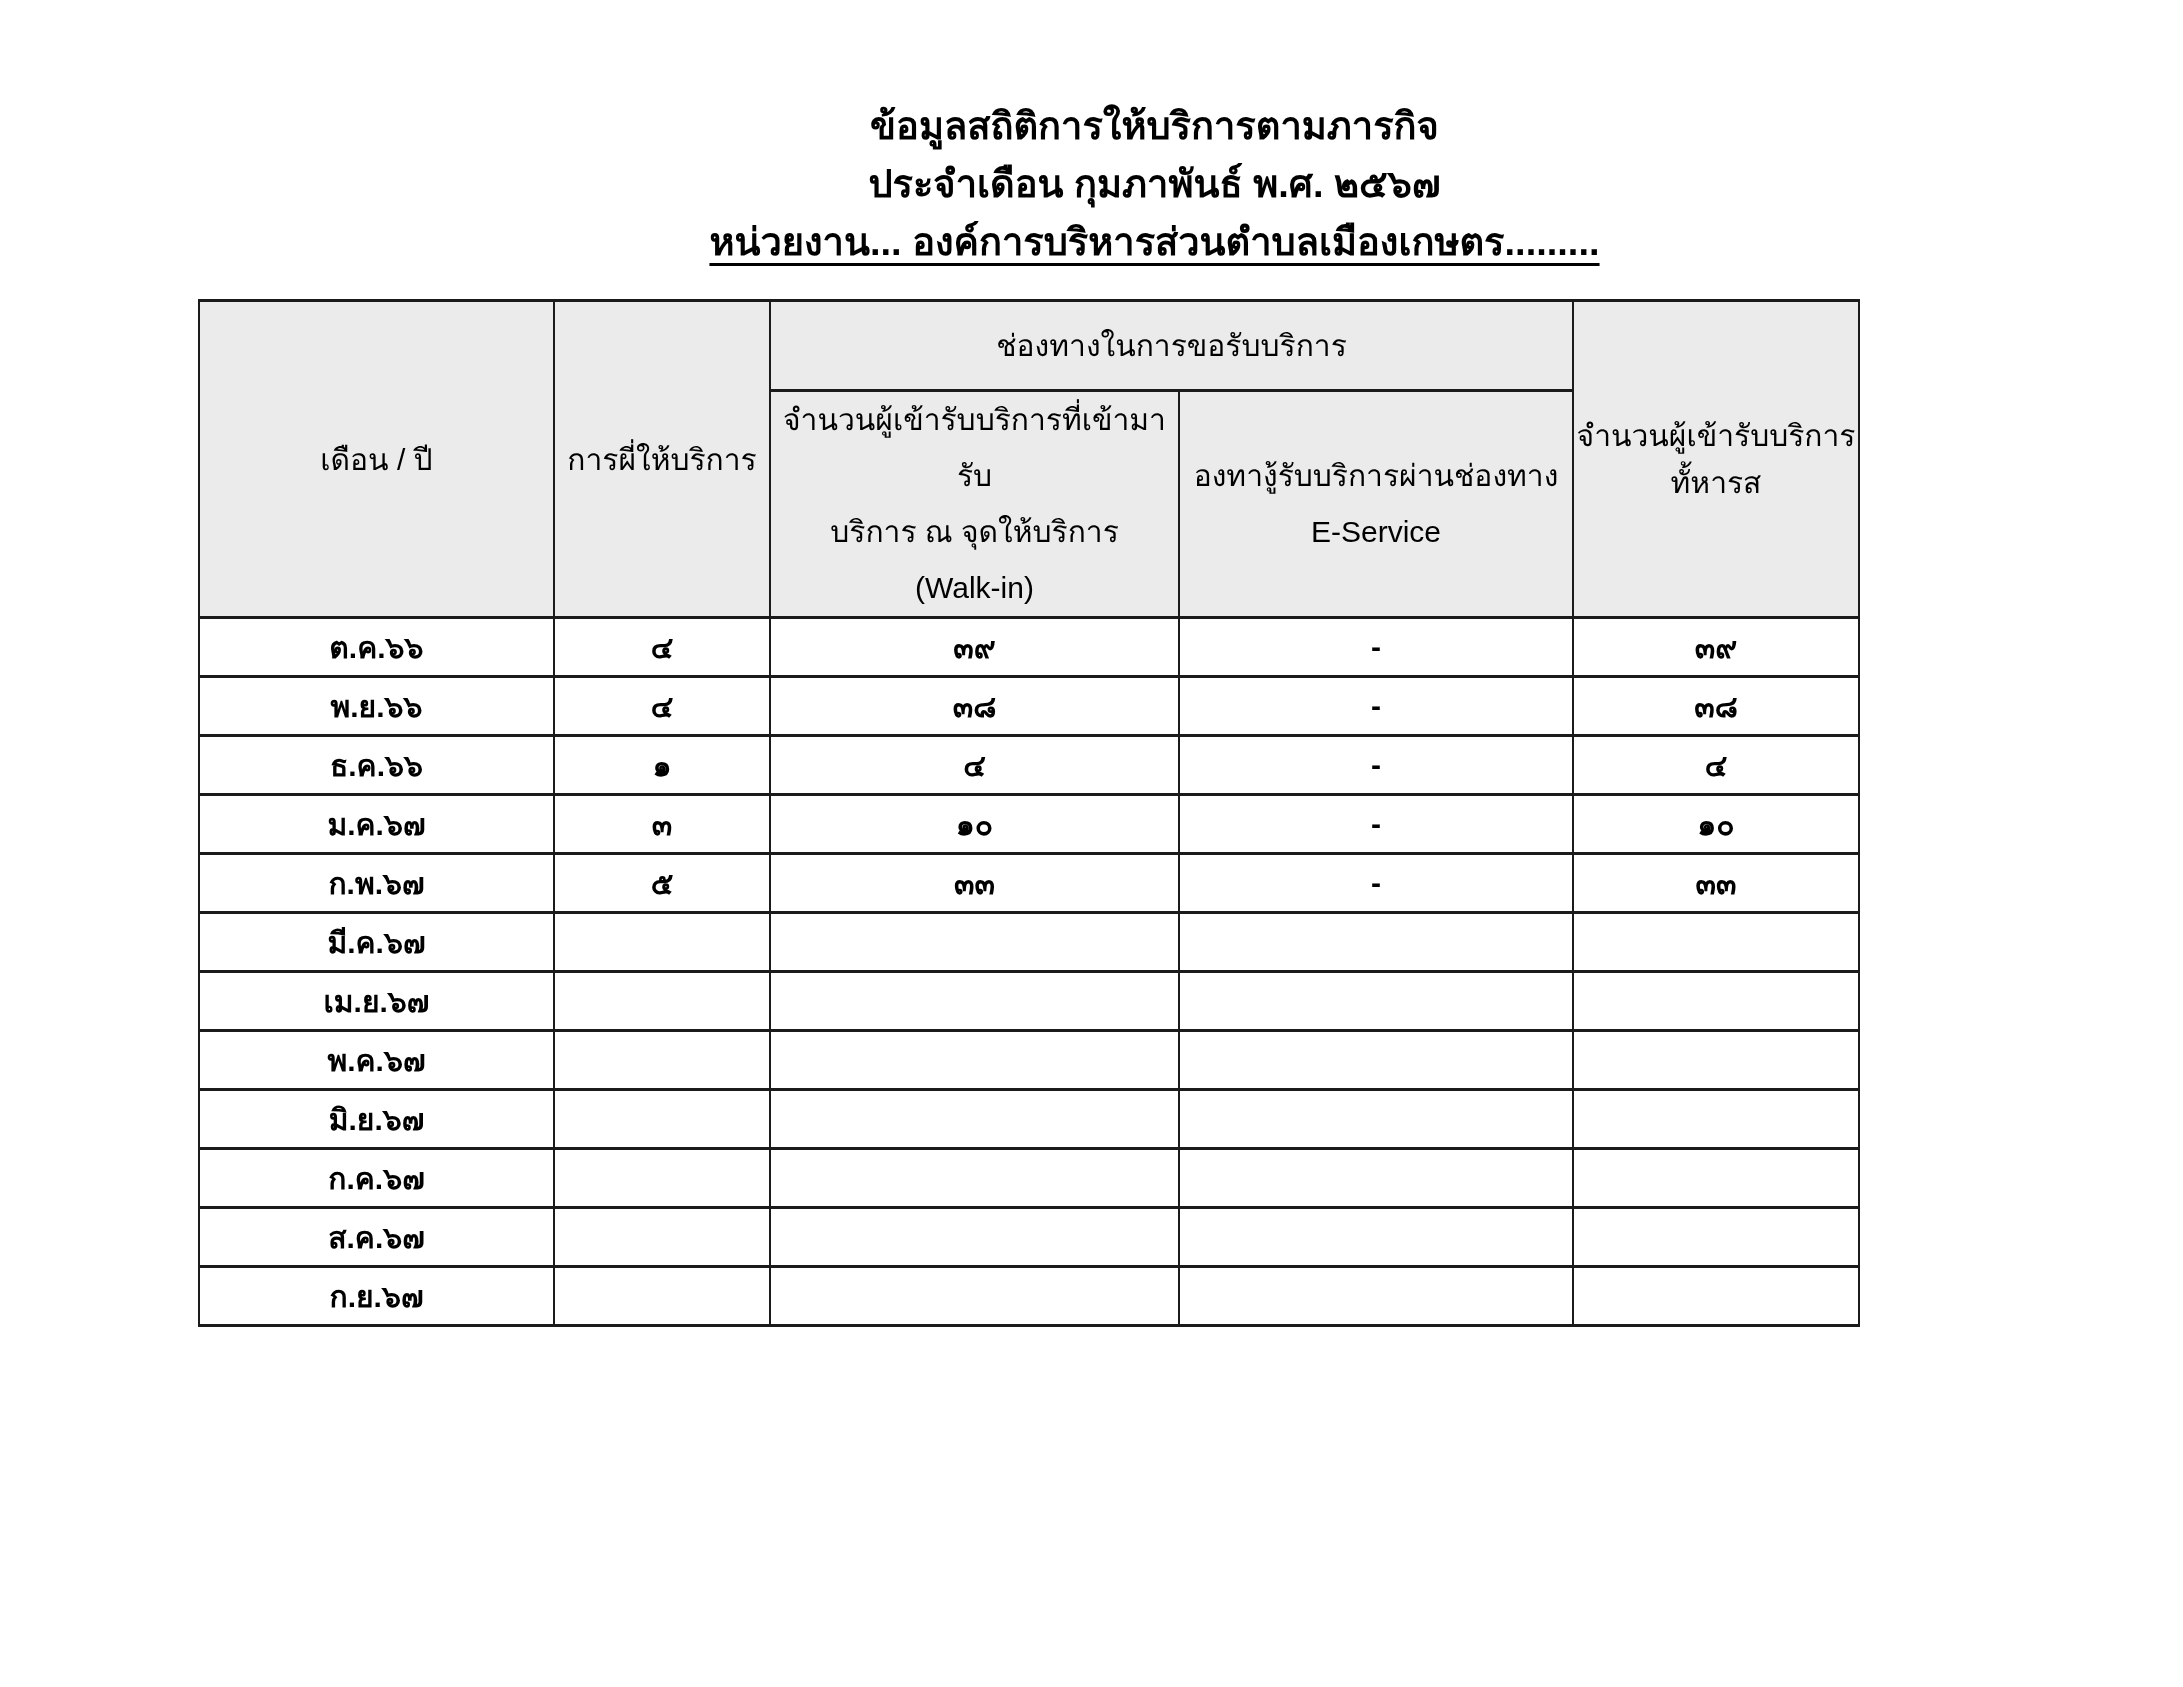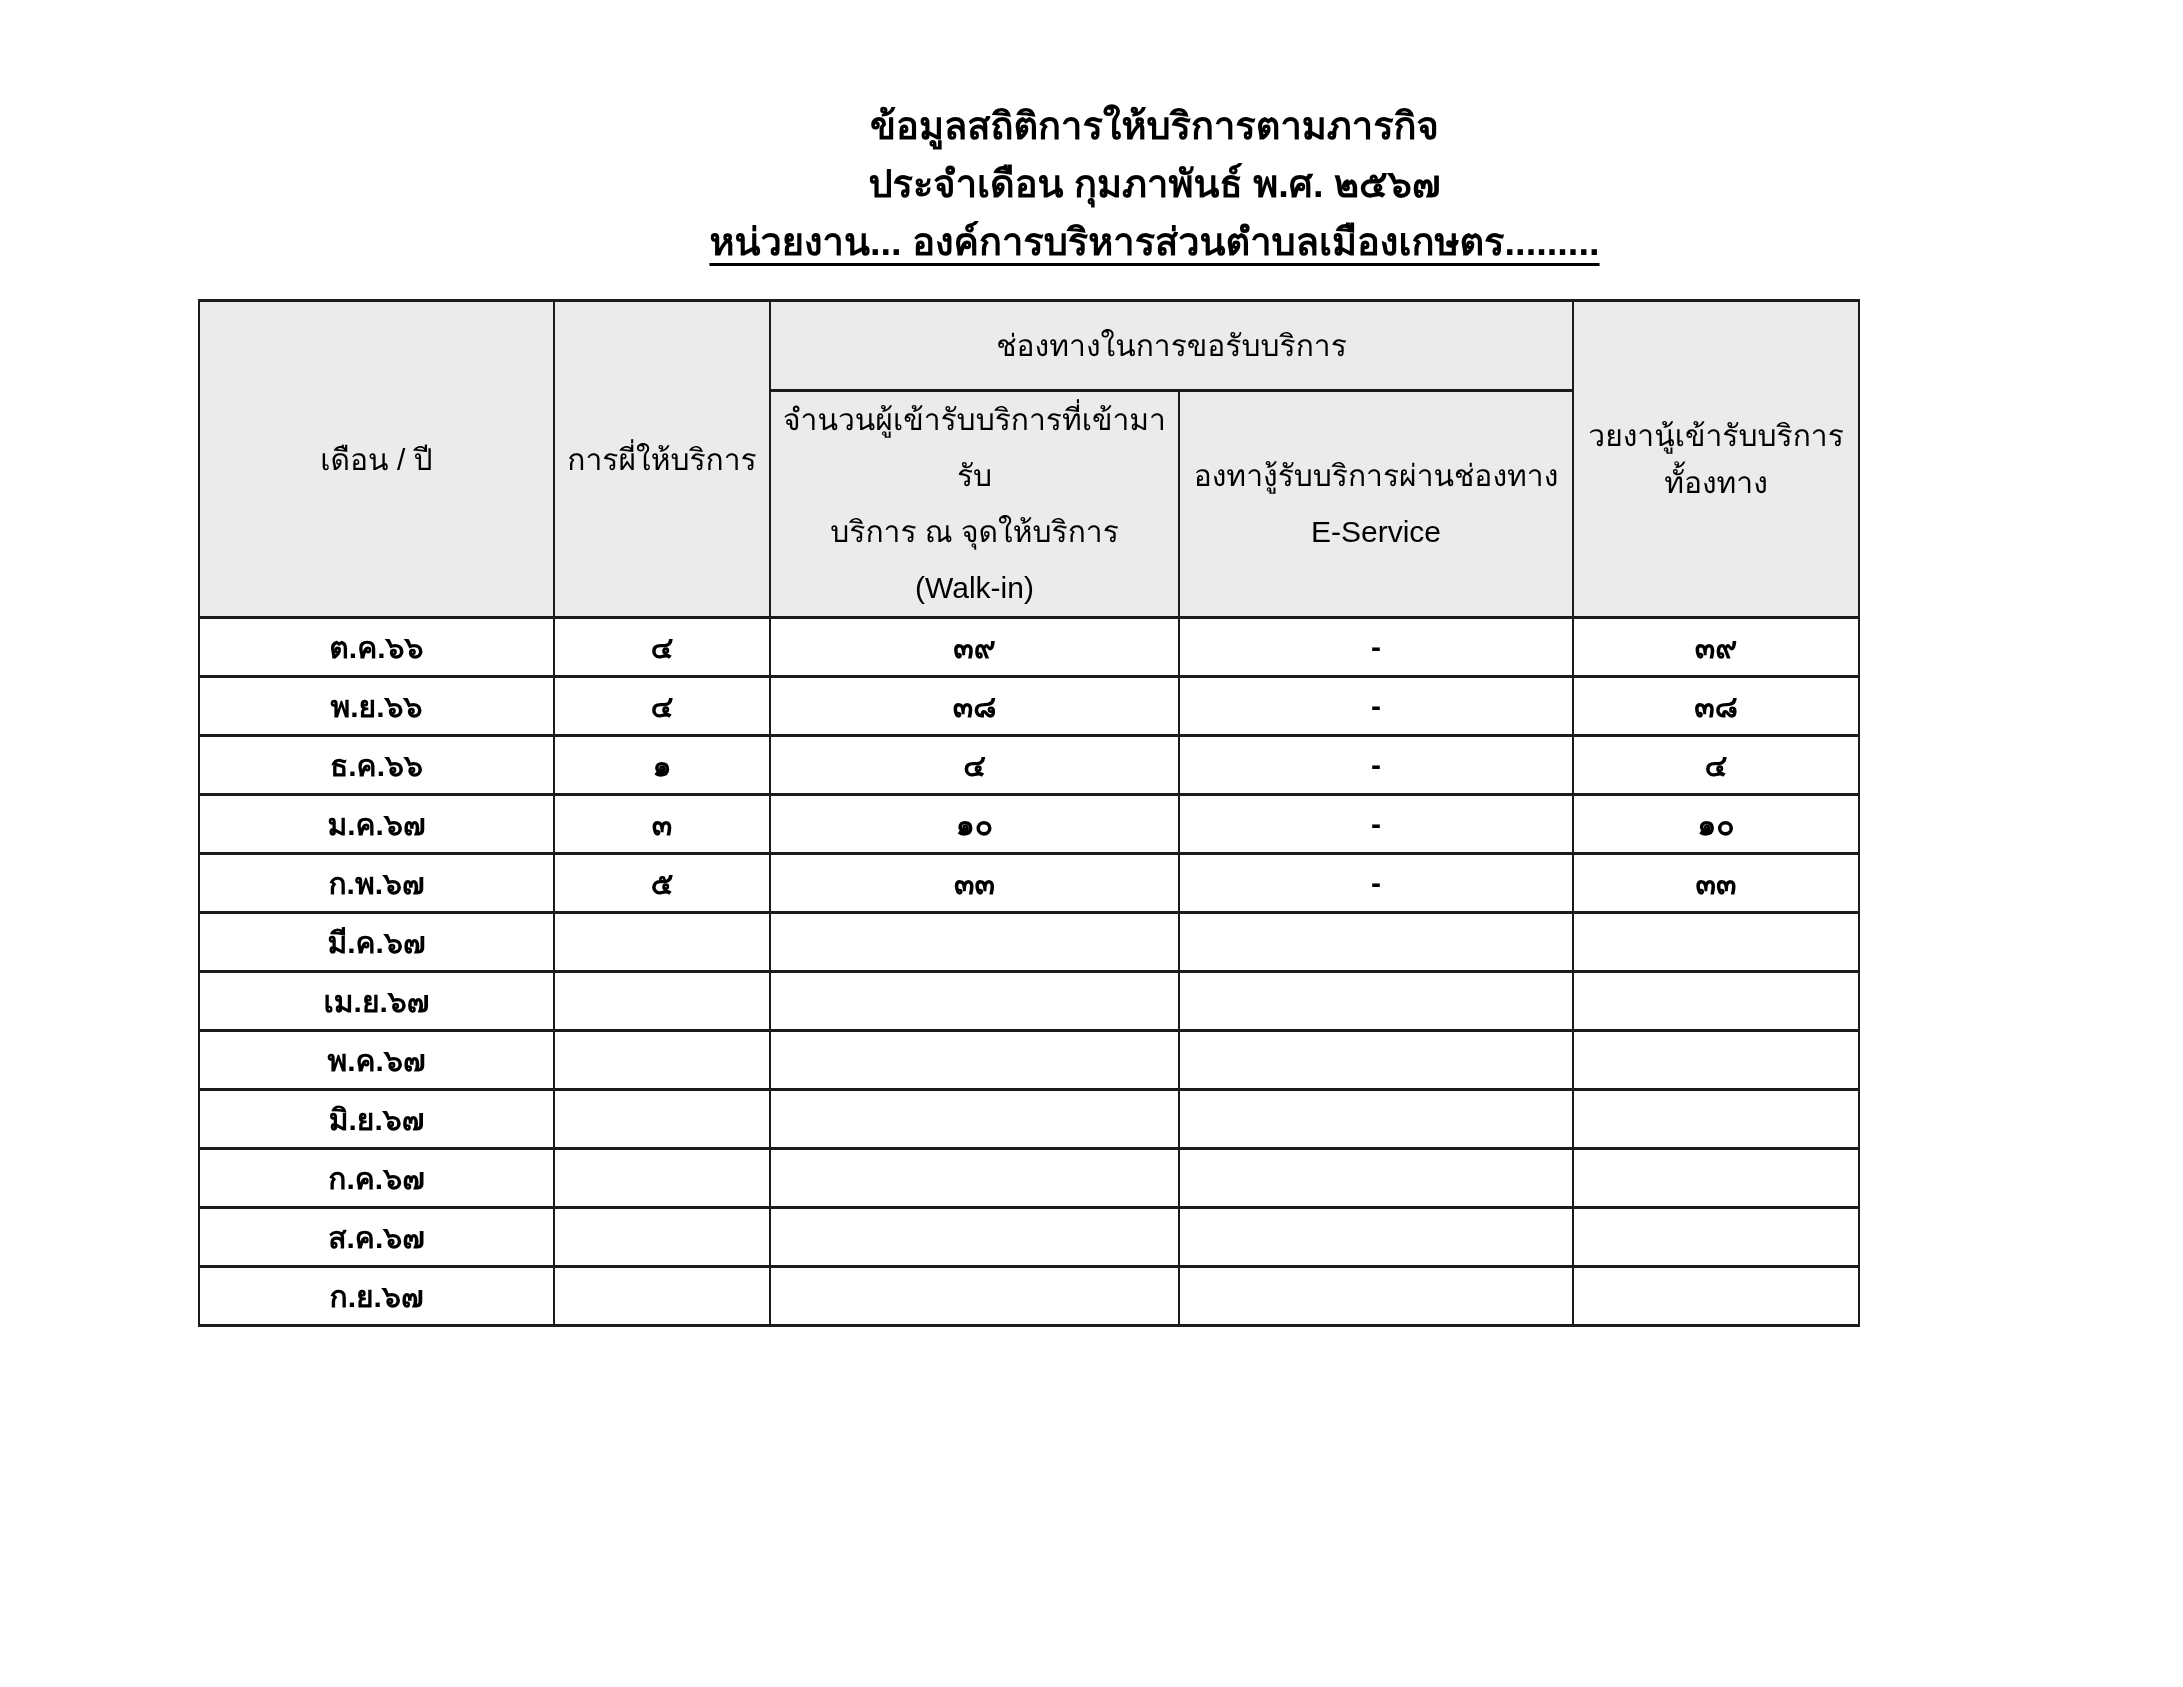--- a/index.html
+++ b/index.html
@@ -83,22 +83,22 @@
       <col style="width:409px">
       <col style="width:394px">
       <col style="width:286px">
     </colgroup>
     <thead>
       <tr class="hrow-a">
         <th rowspan="2">เดือน / ปี</th>
         <th rowspan="2">การผี่ให้บริการ</th>
         <th colspan="2">ช่องทางในการขอรับบริการ</th>
         <th rowspan="2">
-          <span class="hline">วยงานู้เข้ารับบริการ</span>
-          <span class="hline">ทั้องทาง</span>
+          <span class="hline">จำนวนผู้เข้ารับบริการ</span>
+          <span class="hline">ทั้หารส</span>
         </th>
       </tr>
       <tr class="hrow-b">
         <th>
           <span class="hline">จำนวนผู้เข้ารับบริการที่เข้ามารับ</span>
           <span class="hline">บริการ ณ จุดให้บริการ</span>
           <span class="hline">(Walk-in)</span>
         </th>
         <th>
           <span class="hline">องทางู้รับบริการผ่านช่องทาง</span>

